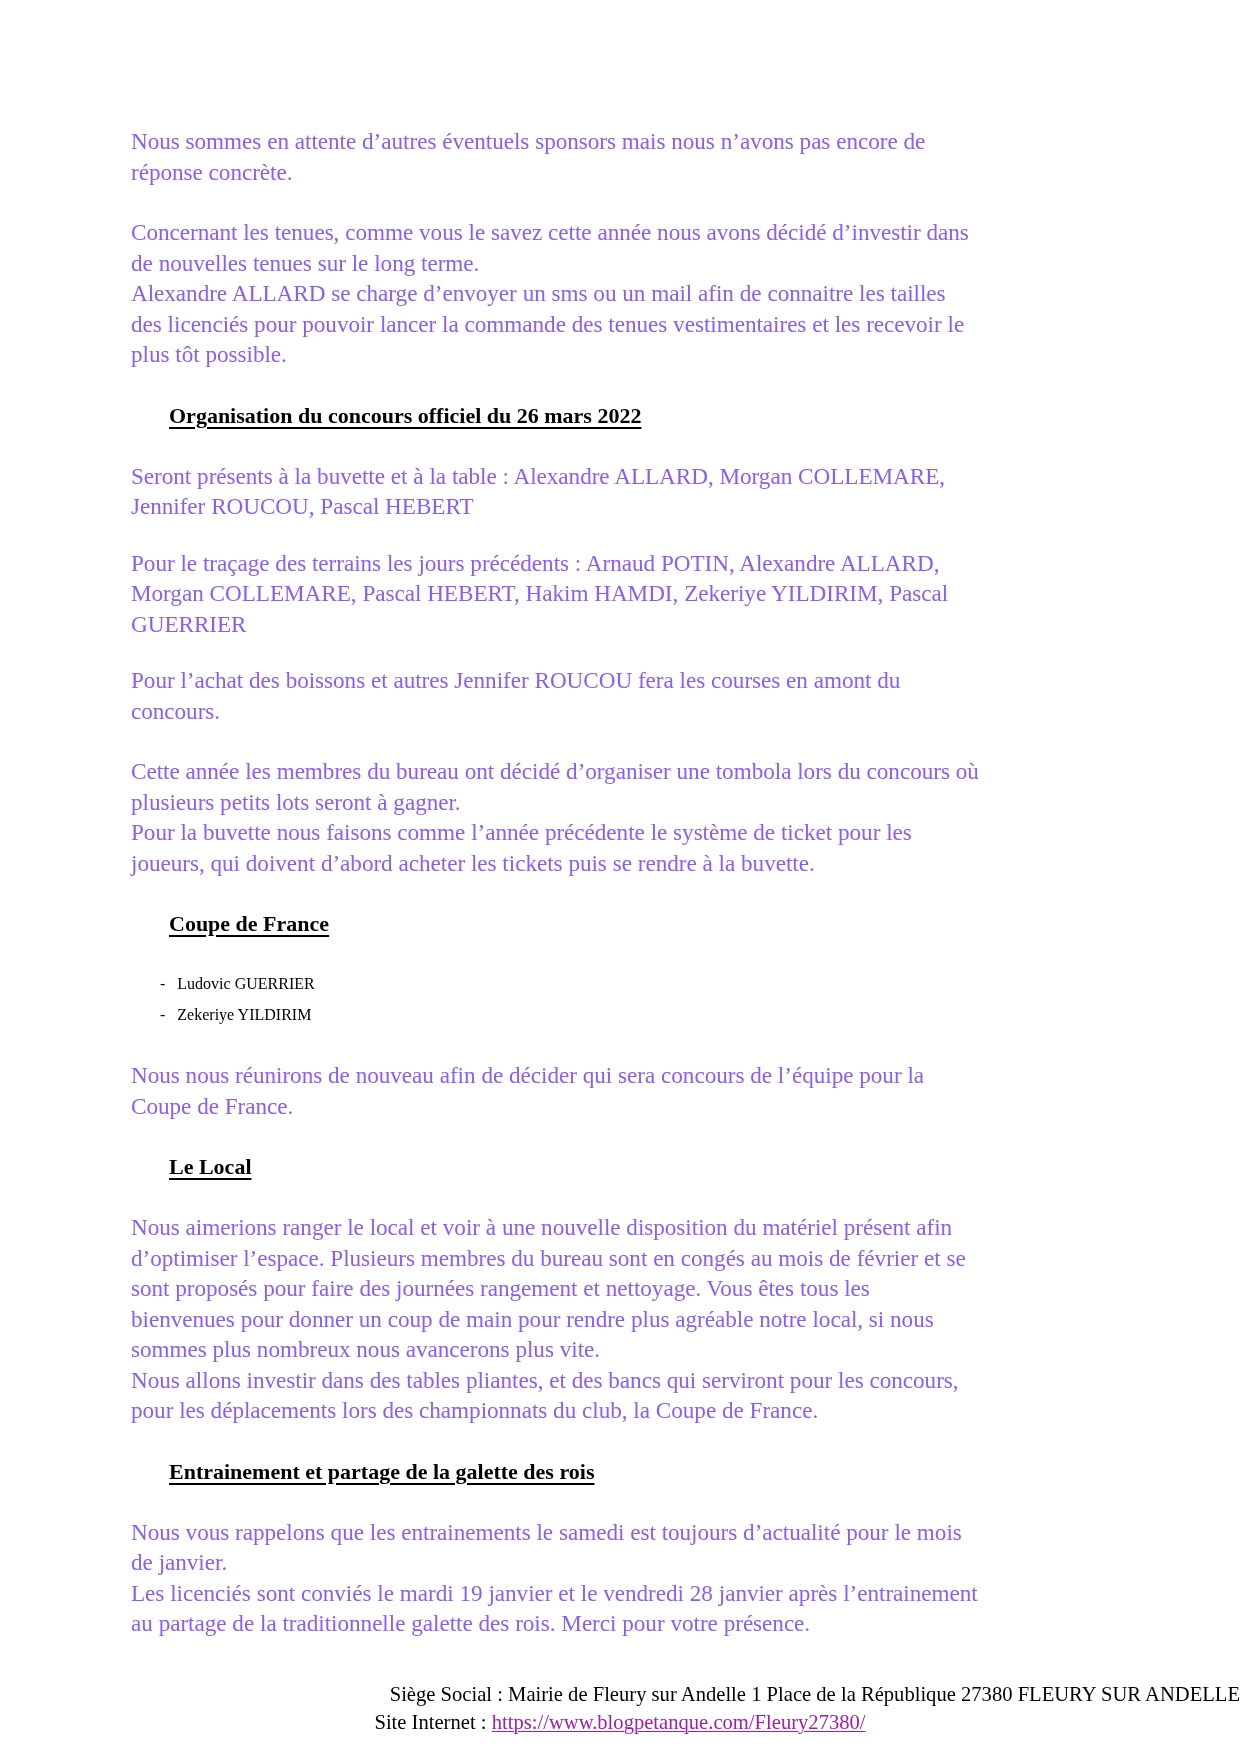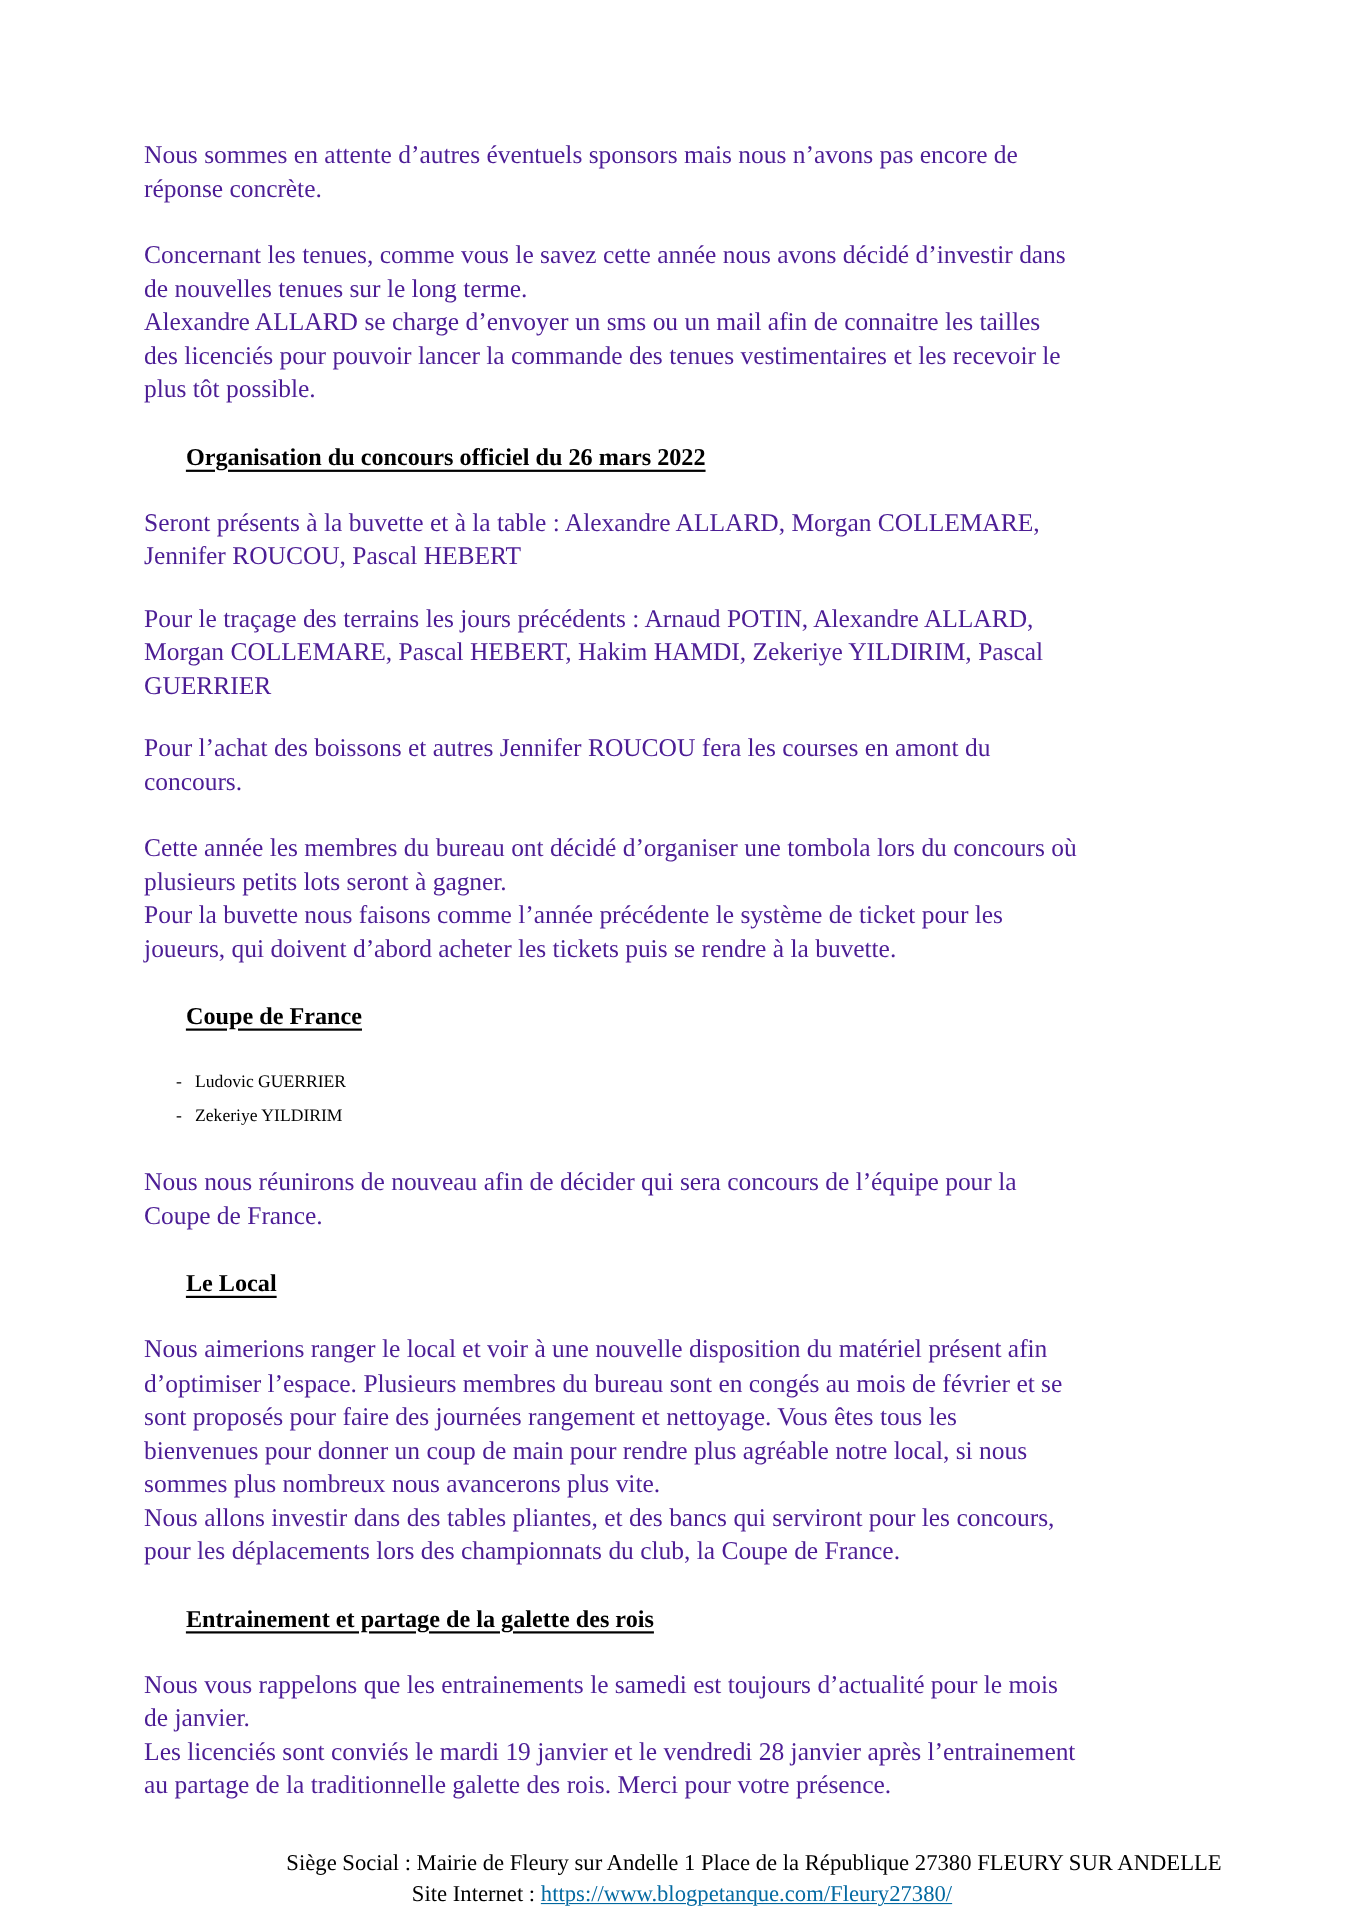--- a/index.html
+++ b/index.html
@@ -30,21 +30,21 @@
     width: 848px;
   }
   p, .heading, .bullet-line {
     margin: 0;
     padding: 0;
   }
   .para {
     font-size: 23.2px;
     line-height: 30.5px;
     text-align: left;
-    color: #4c1d95;
+    color: #8b5cf6;
     letter-spacing: -0.05px;
     word-spacing: 0.1px;
   }
   .spacer-para {
     height: 30px;
   }
   .spacer-small {
     height: 26px;
   }
   .heading {
@@ -78,25 +78,25 @@
     bottom: 0;
     padding-bottom: 18px;
     text-align: center;
   }
   .footer-line {
     font-size: 20.6px;
     line-height: 28px;
     color: #000;
   }
   .footer-line.first {
-    text-align: center;
+    text-align: right;
     padding-left: 131px;
   }
   .footer-link {
-    color: #0369a1;
+    color: #a21caf;
     text-decoration: underline;
     text-decoration-thickness: 1.4px;
     text-underline-offset: 2px;
   }
 </style>
 </head>
 <body>
 
 <div class="page">
 

